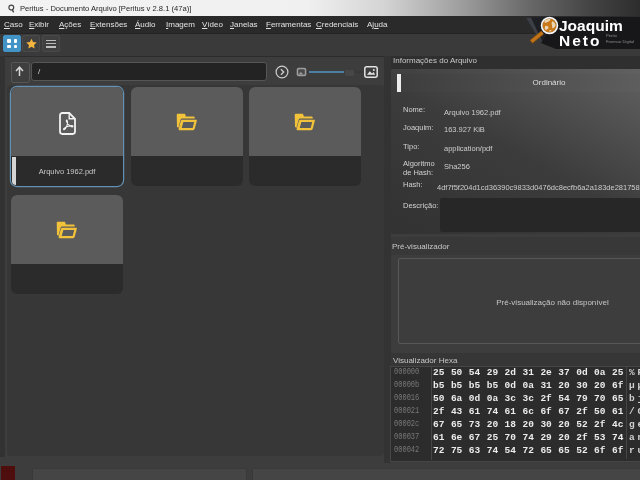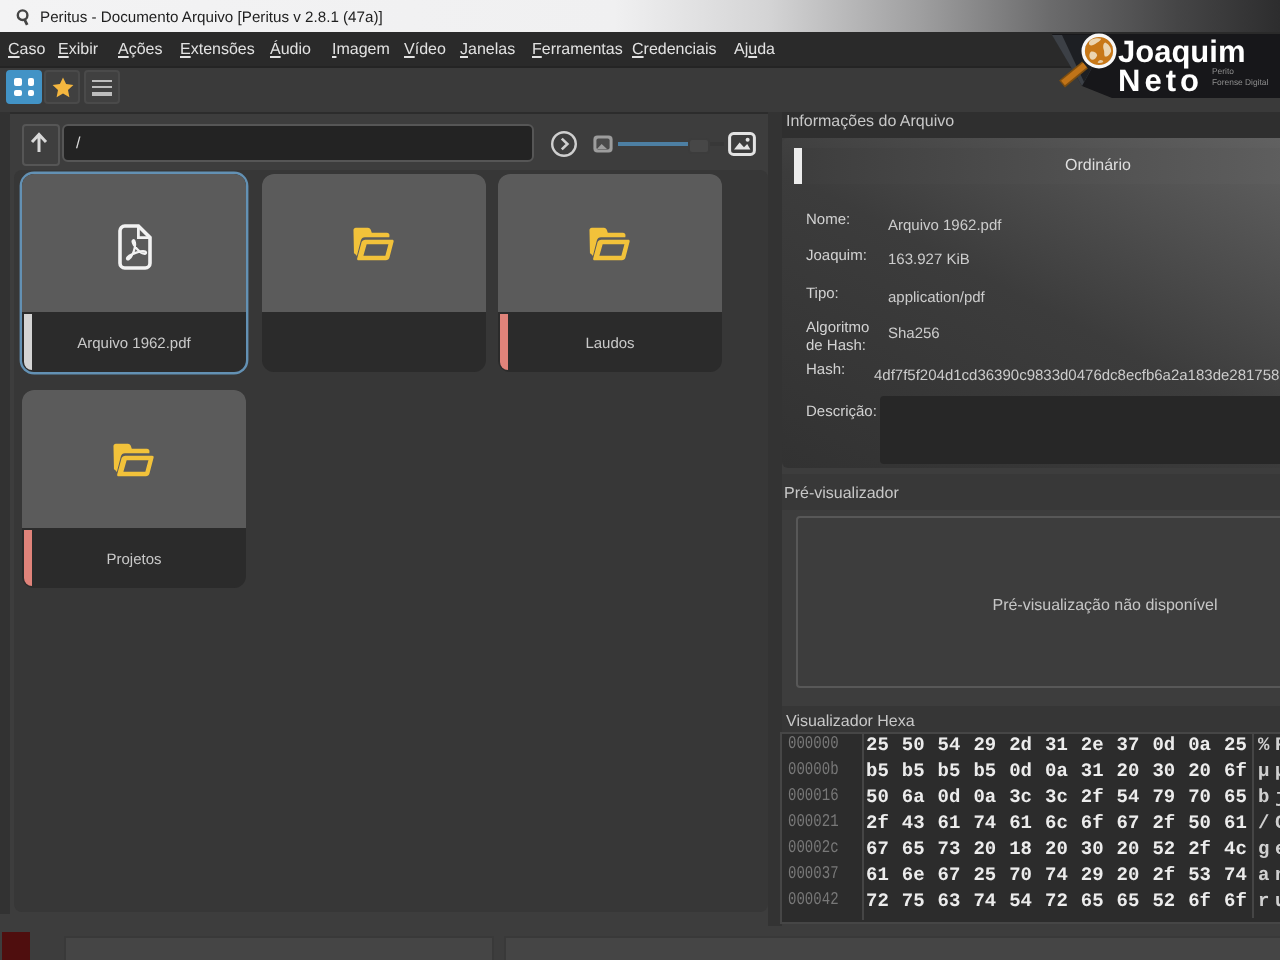--- a/index.html
+++ b/index.html
@@ -139,35 +139,27 @@
    <path d="M2,1 L9,1 C10,1 10.5,1.6 10.8,2.5 L11.3,4 L20,4 C21.2,4 21.8,4.8 21.6,5.9 L21.5,6.5 L7.3,6.5 C6.1,6.5 5.2,7.2 4.9,8.4 L2.6,17.5 C2.2,17.1 2,16.5 0.9,15.9 L0.6,2.4 C0.6,1.6 1.2,1 2,1 Z" fill="#f2c23a"></path>
    <path d="M7.5,8 L23.2,8 C23.9,8 24.2,8.5 24,9.2 L21.6,18.4 C21.3,19.4 20.5,20 19.5,20 L3.6,20 C2.9,20 2.6,19.5 2.8,18.8 L5.3,9.5 C5.6,8.6 6.5,8 7.5,8 Z M8.3,10.6 L6.4,17.4 L19.2,17.4 L21,10.6 Z" fill="#f2c23a"></path>
   </svg>
  </div>
  <div class="tile abs" style="left:249px;top:87px;">
   <div class="tiletop"></div>
   <svg style="position:absolute;left:45px;top:26px" width="21" height="18" viewBox="0 0 24 21">
    <path d="M2,1 L9,1 C10,1 10.5,1.6 10.8,2.5 L11.3,4 L20,4 C21.2,4 21.8,4.8 21.6,5.9 L21.5,6.5 L7.3,6.5 C6.1,6.5 5.2,7.2 4.9,8.4 L2.6,17.5 C2.2,17.1 2,16.5 0.9,15.9 L0.6,2.4 C0.6,1.6 1.2,1 2,1 Z" fill="#f2c23a"></path>
    <path d="M7.5,8 L23.2,8 C23.9,8 24.2,8.5 24,9.2 L21.6,18.4 C21.3,19.4 20.5,20 19.5,20 L3.6,20 C2.9,20 2.6,19.5 2.8,18.8 L5.3,9.5 C5.6,8.6 6.5,8 7.5,8 Z M8.3,10.6 L6.4,17.4 L19.2,17.4 L21,10.6 Z" fill="#f2c23a"></path>
   </svg>
-  <div class="tilelabel">
-        <span>Laudos</span>
-        <div class="strip" style="background:#e0837a"></div>
-      </div>
  </div>
  <div class="tile abs" style="left:11px;top:195px;">
   <div class="tiletop"></div>
   <svg style="position:absolute;left:45px;top:26px" width="21" height="18" viewBox="0 0 24 21">
    <path d="M2,1 L9,1 C10,1 10.5,1.6 10.8,2.5 L11.3,4 L20,4 C21.2,4 21.8,4.8 21.6,5.9 L21.5,6.5 L7.3,6.5 C6.1,6.5 5.2,7.2 4.9,8.4 L2.6,17.5 C2.2,17.1 2,16.5 0.9,15.9 L0.6,2.4 C0.6,1.6 1.2,1 2,1 Z" fill="#f2c23a"></path>
    <path d="M7.5,8 L23.2,8 C23.9,8 24.2,8.5 24,9.2 L21.6,18.4 C21.3,19.4 20.5,20 19.5,20 L3.6,20 C2.9,20 2.6,19.5 2.8,18.8 L5.3,9.5 C5.6,8.6 6.5,8 7.5,8 Z M8.3,10.6 L6.4,17.4 L19.2,17.4 L21,10.6 Z" fill="#f2c23a"></path>
   </svg>
-  <div class="tilelabel">
-        <span>Projetos</span>
-        <div class="strip" style="background:#e0837a"></div>
-      </div>
  </div>
 </div>
 <div id="rightpanel">
  <div class="abs" style="left:391px;top:56px;width:315px;height:13px;background:#2f2f2f"></div>
  <div class="abs" style="left:391px;top:237px;width:315px;height:18px;background:#383838"></div>
  <div class="abs" style="left:391px;top:353px;width:315px;height:13px;background:#363636"></div>
  <div class="sechead abs" style="left:393px;top:55.5px">Informações do Arquivo</div>
  <div id="infopanel" class="abs">
   <div id="ordbar" class="abs">
         <div class="ws"></div>

